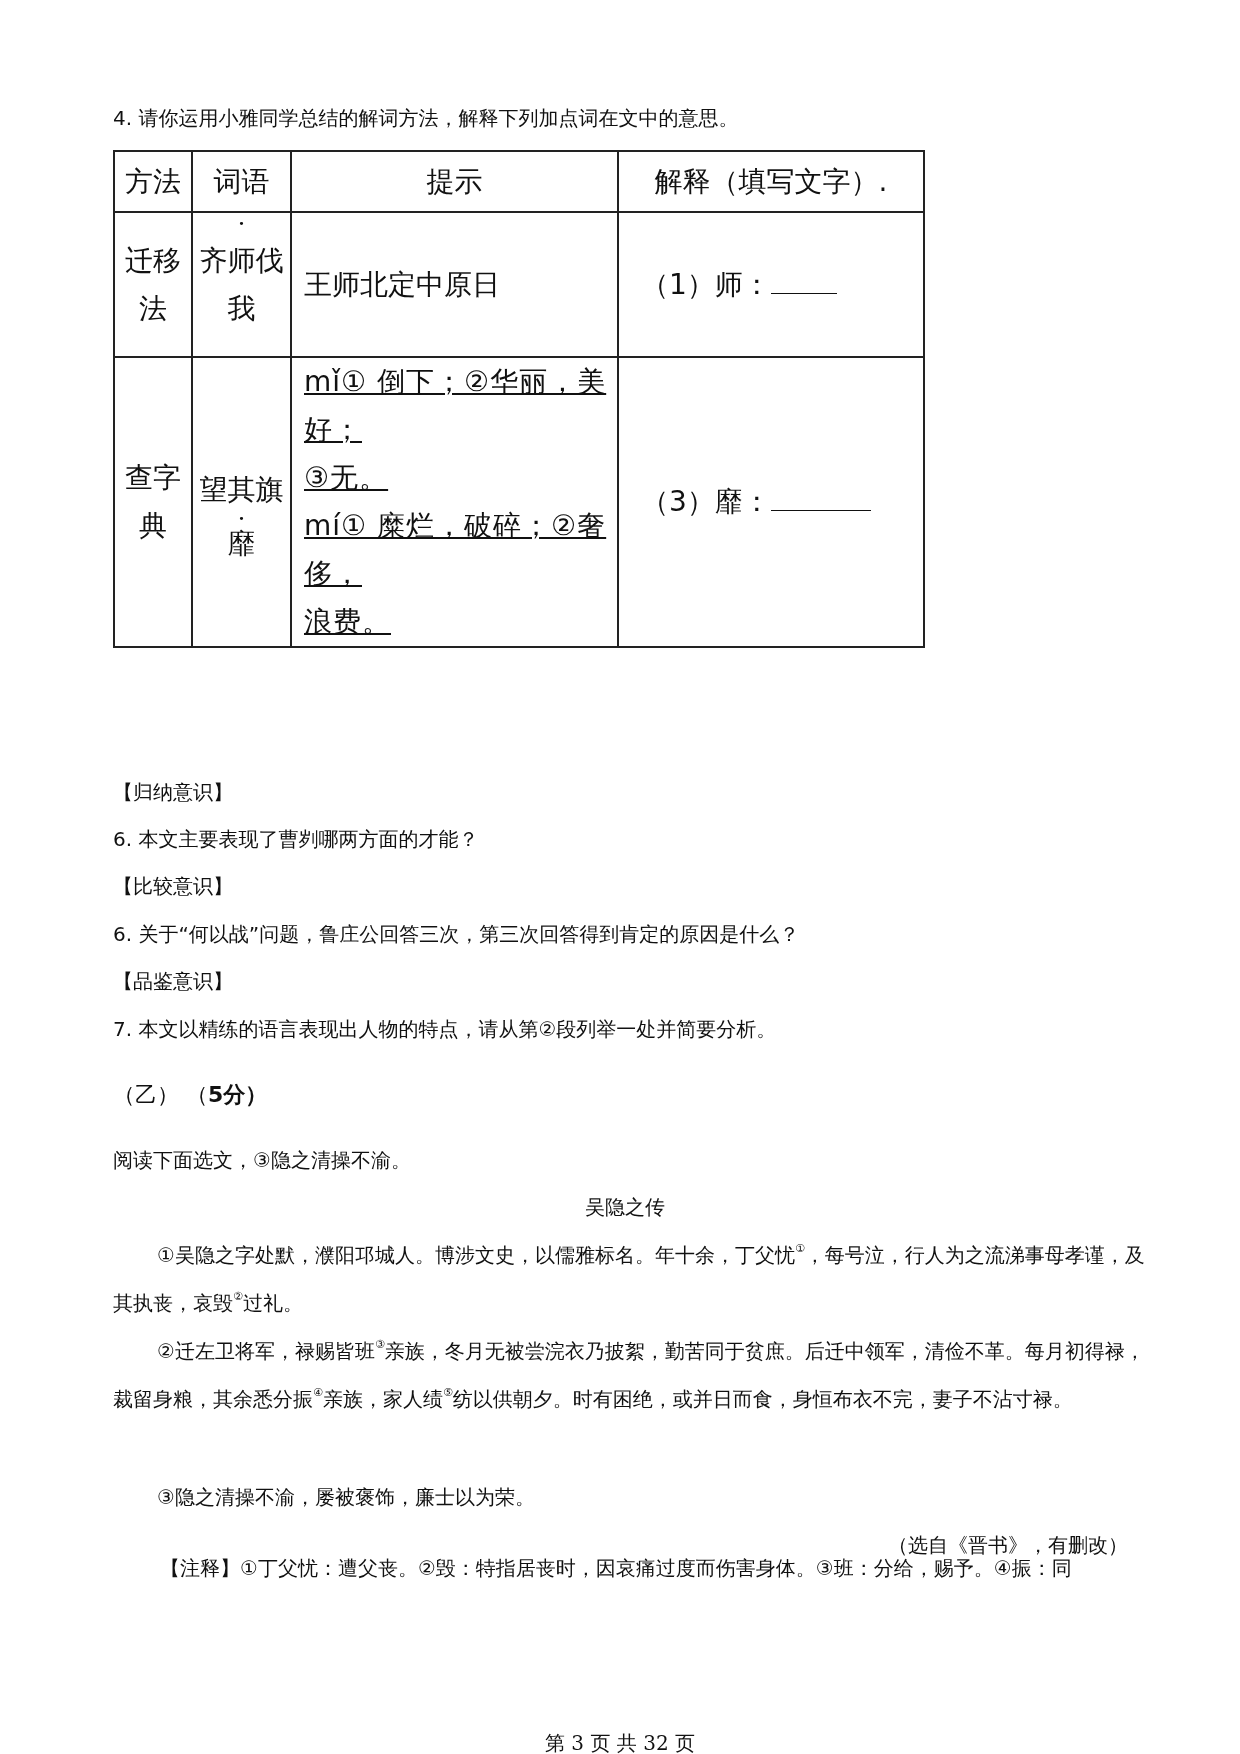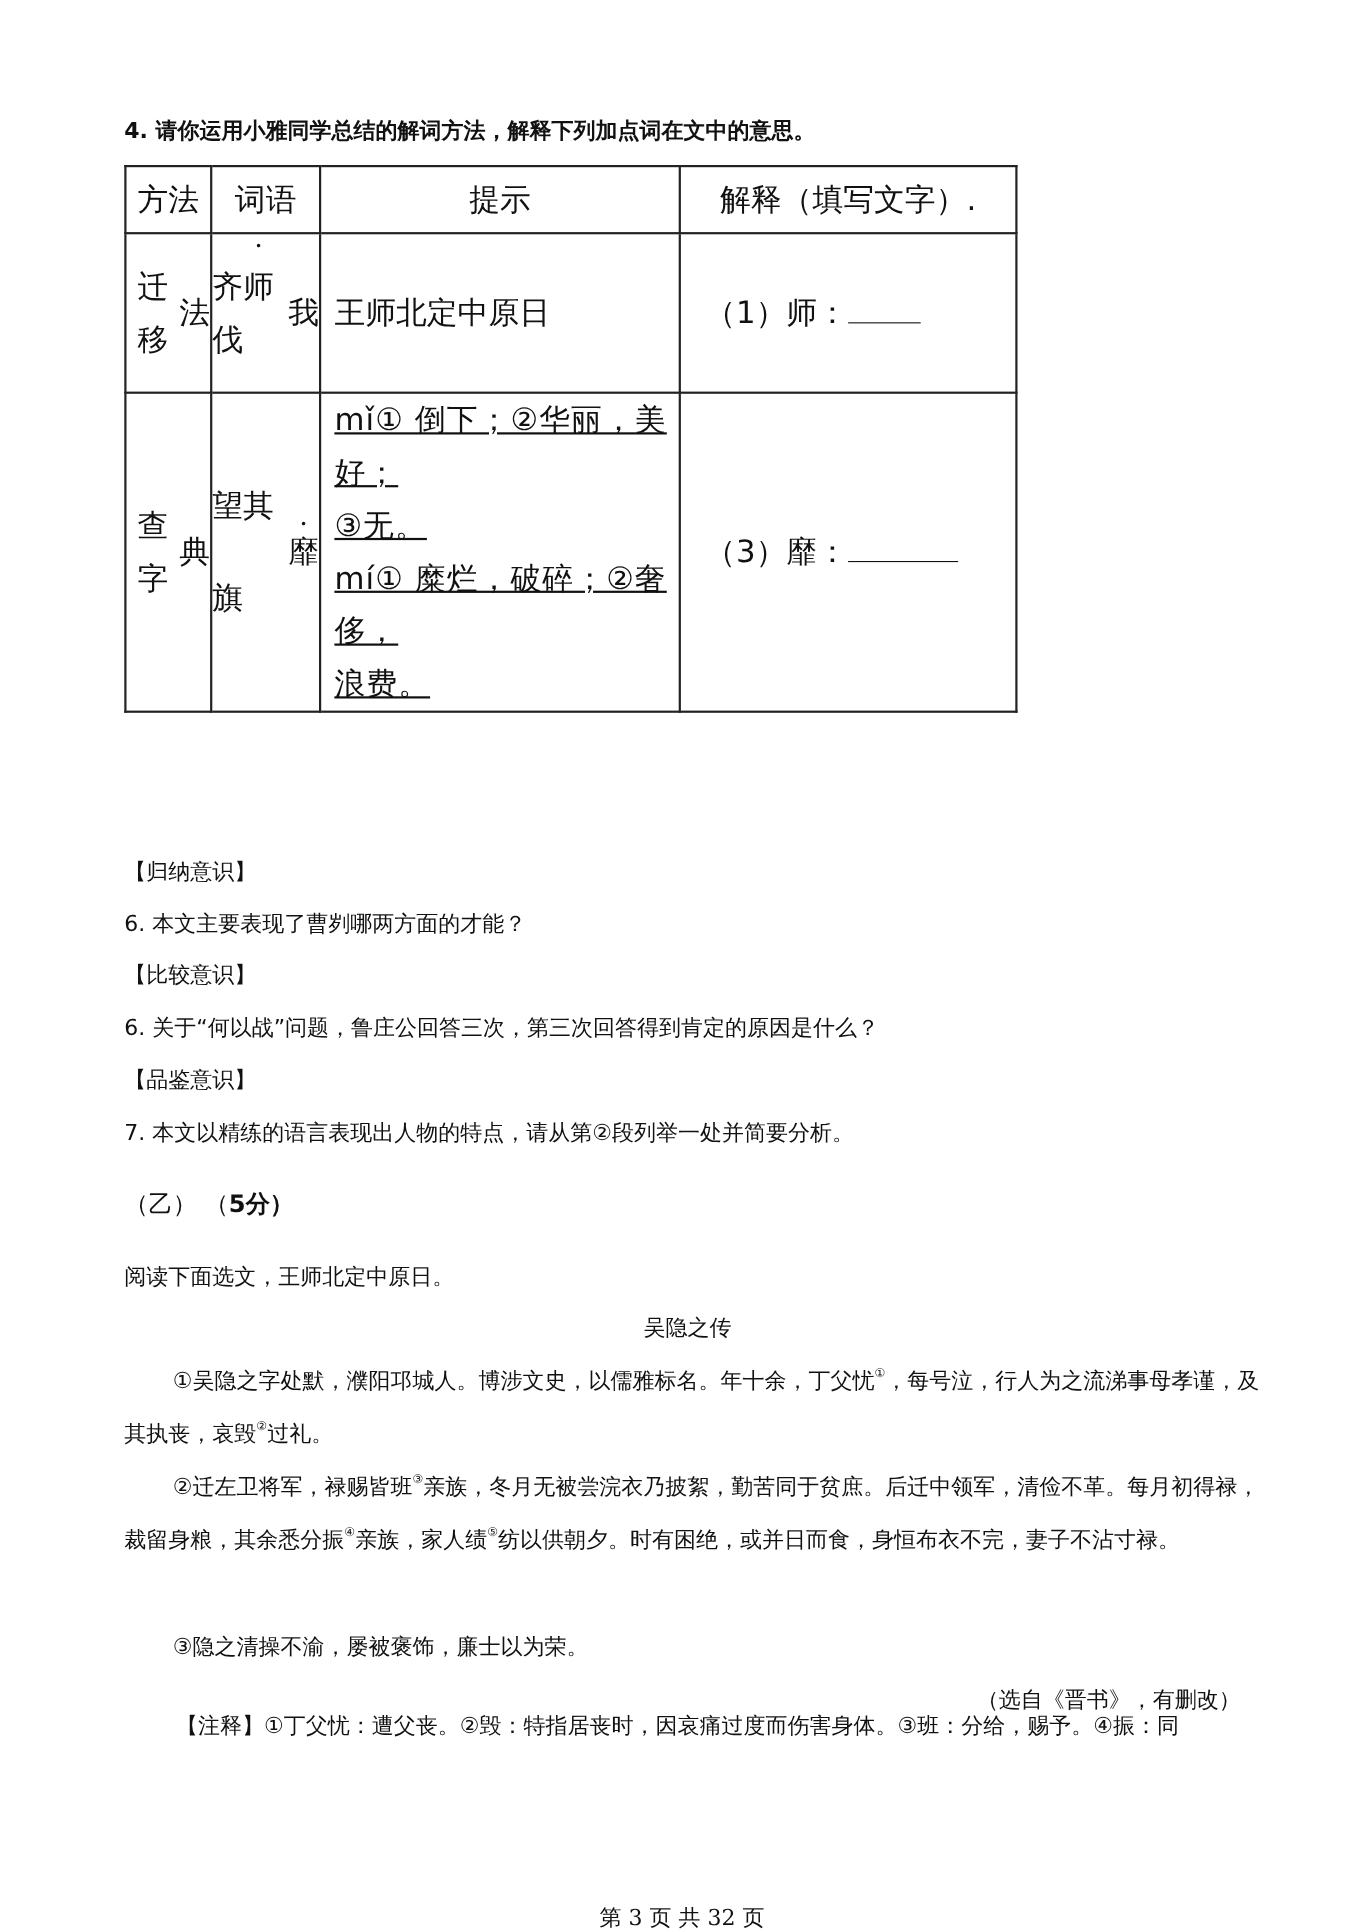--- a/index.html
+++ b/index.html
@@ -1,32 +1,32 @@
 <!DOCTYPE html>
 <html><head>
 <meta charset="utf-8">
 <style>
   html, body { margin: 0; padding: 0; background: #ffffff; }
   body { width: 1240px; height: 1754px; position: relative; overflow: hidden;
          font-family: "DejaVu Sans", "Liberation Sans", sans-serif; color: #111; }
   .abs { position: absolute; white-space: nowrap; }
   .txt { font-size: 20px; line-height: 24px; }
-  .q4 { left: 113px; top: 106px; font-weight: bold; }
+  .q4 { left: 113px; top: 106px; }
   table.words { position: absolute; left: 113px; top: 150px; border-collapse: collapse;
                 font-size: 28px; }
   table.words td { border: 2px solid #222; padding: 0; vertical-align: middle; }
   .c1 { width: 76px; text-align: center; }
   .c2 { width: 97px; text-align: left; }
   .c3 { width: 313px; text-align: left; padding-left: 12px !important; }
   .c4 { width: 282px; text-align: left; padding-left: 22px !important; }
   .hdr td { height: 59px; text-align: center !important; padding-left: 0 !important; }
   .r1 td { height: 143px; }
   .r2 td { height: 159px; }
   .r3 td { height: 206px; }
-  .stack { display: flex; flex-direction: row; align-items: center; line-height: 48px; }
+  .stack { display: flex; flex-direction: column; align-items: center; line-height: 48px; }
   .dotword { position: relative; display: inline-block; }
   .dotword::before { content: "•"; position: absolute; top: -20px; left: 50%; transform: translateX(-50%);
                      font-size: 11px; line-height: 14px; }
   .blank { display: inline-block; border-bottom: 1.5px solid #111; height: 18px; vertical-align: baseline; }
   .b6 { width: 66px; } .b10 { width: 100px; }
   .hint3 { line-height: 48px; letter-spacing: 1px; text-decoration: underline; }
   .sec-head { font-size: 22px; font-weight: bold; }
   .para { position: absolute; left: 113px; width: 1045px; font-size: 20px; line-height: 48px;
           text-indent: 44px; white-space: normal; }
   sup.fn { font-size: 11px; vertical-align: 10px; line-height: 0; }
@@ -95,21 +95,21 @@
 <div class="abs txt" style="left:113px; top:874px;">【比较意识】</div>
 <div class="abs txt" style="left:113px; top:922px;">6. 关于“何以战”问题，鲁庄公回答三次，第三次回答得到肯定的原因是什么？</div>
 <div class="abs txt" style="left:113px; top:969px;">【品鉴意识】</div>
 <div class="abs txt" style="left:113px; top:1017px;">7. 本文以精练的语言表现出人物的特点，请从第②段列举一处并简要分析。</div>
 
 <div class="abs" style="left:113px; top:1080px; font-size:22px;">
   <span>（乙）</span>
   <span>（</span><span class="sec-head">5</span><span class="sec-head">分）</span>
 </div>
 
-<div class="abs txt" style="left:113px; top:1148px;">阅读下面选文，王师北定中原日。</div>
+<div class="abs txt" style="left:113px; top:1148px;">阅读下面选文，③隐之清操不渝。</div>
 <div class="abs txt" style="left:585px; top:1195px;text-align:right;">吴隐之传</div>
 
 <div class="para" style="top:1231px;"><span>①吴隐之字处默，濮阳邛城人。博涉文史，以儒雅标名。年十余，丁父忧</span><sup class="fn">①</sup><span>，每号泣，行人为之流涕事母孝谨，及其执丧，哀毁</span><sup class="fn">②</sup><span>过礼。</span></div>
 
 <div class="para" style="top:1327px;"><span>②迁左卫将军，禄赐皆班</span><sup class="fn">③</sup><span>亲族，</span><span class="ul">冬月无被尝浣衣乃披絮</span><span>，勤苦同于贫庶。后迁中领军，清俭不革。每月初得禄，裁留身粮，其余悉分振</span><sup class="fn">④</sup><span>亲族，家人绩</span><sup class="fn">⑤</sup><span>纺以供朝夕。时有困绝，或并日而食，身恒布衣不完，妻子不沾寸禄。</span></div>
 
 <div class="para" style="top:1473px;">③隐之清操不渝，屡被褒饰，廉士以为荣。</div>
 
 <div class="abs txt" style="right:112px; top:1533px;">（选自《晋书》，有删改）</div>
 <div class="abs txt" style="left:113px; top:1556px;margin-left:47px;">【注释】①丁父忧：遭父丧。②毁：特指居丧时，因哀痛过度而伤害身体。③班：分给，赐予。④振：同</div>

